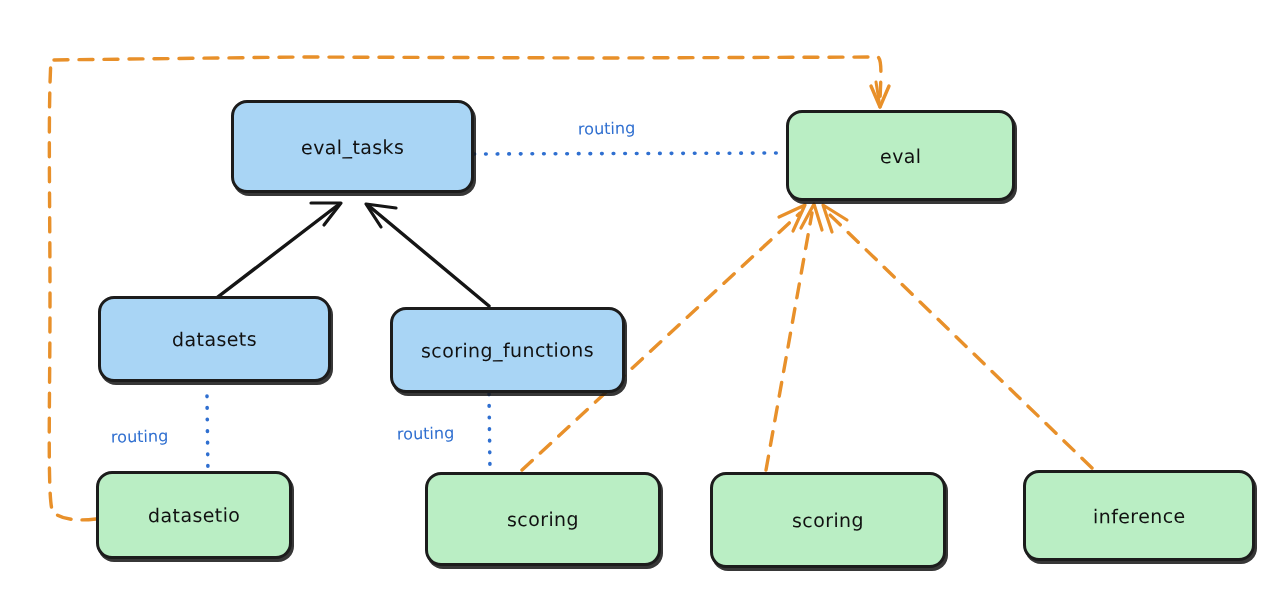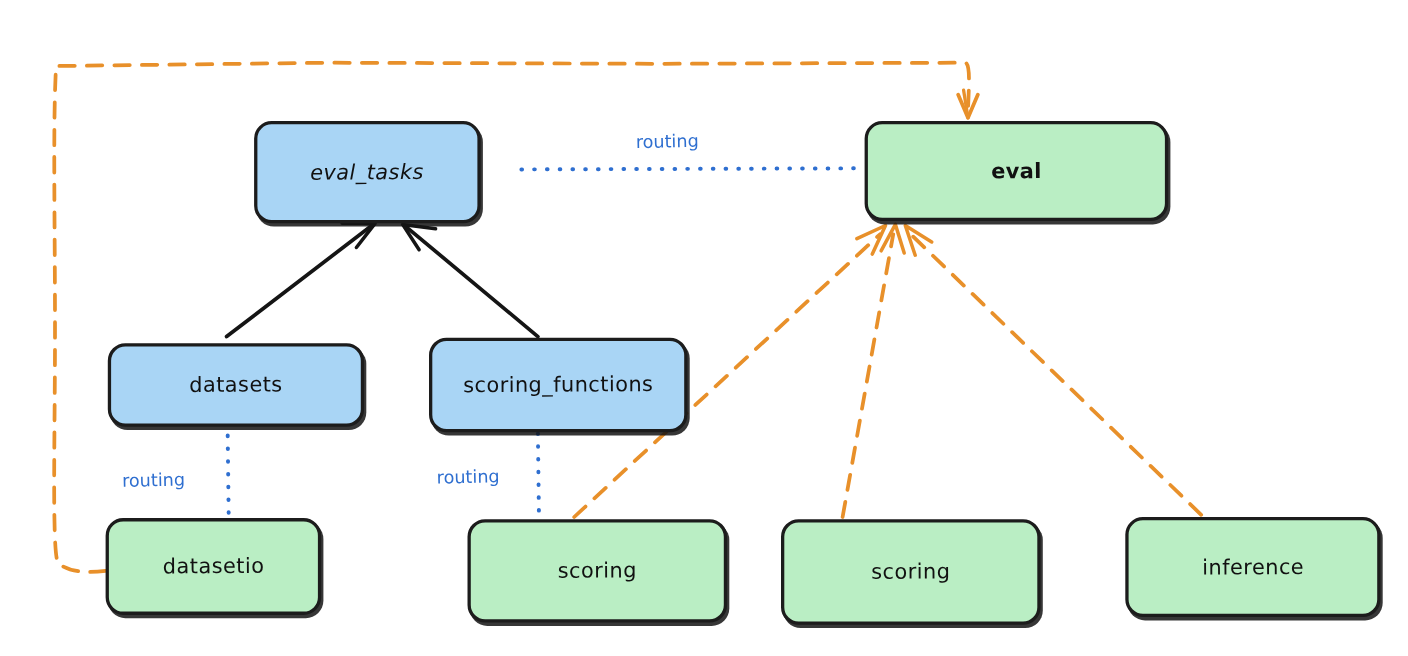--- a/index.html
+++ b/index.html
@@ -100,29 +100,29 @@
       <path d="M 766 470 L 812 213" fill="none" stroke="#e8902a" stroke-width="3.4" stroke-linecap="round" stroke-dasharray="14 11"></path>
       <path d="M 801 228 L 814 204 L 822 230" fill="none" stroke="#e8902a" stroke-width="3.2" stroke-linecap="round" stroke-linejoin="round"></path>
     </g>
 
     <g>
       <path d="M 1092 468 L 828 213" fill="none" stroke="#e8902a" stroke-width="3.4" stroke-linecap="round" stroke-dasharray="14 11"></path>
       <path d="M 847 220 L 823 205 L 832 232" fill="none" stroke="#e8902a" stroke-width="3.2" stroke-linecap="round" stroke-linejoin="round"></path>
     </g>
   </svg>
 
-  <div class="node blue" style="left:231px; top:110px; width:206px; height:93px;font-style:italic;">
+  <div class="node blue" style="left:231px; top:100px; width:243px; height:93px;">
     <span class="node-label">eval_tasks</span>
   </div>
 
-  <div class="node green" style="left:786px; top:110px; width:276px; height:91px;font-weight:bold;">
+  <div class="node green" style="left:786px; top:110px; width:229px; height:91px;">
     <span class="node-label">eval</span>
   </div>
 
-  <div class="node blue" style="left:98px; top:312px; width:233px; height:76px;">
+  <div class="node blue" style="left:98px; top:296px; width:233px; height:86px;">
     <span class="node-label">datasets</span>
   </div>
 
   <div class="node blue" style="left:390px; top:307px; width:235px; height:86px;">
     <span class="node-label">scoring_functions</span>
   </div>
 
   <div class="node green" style="left:96px; top:451px; width:196px; height:88px;margin-top:20px;">
     <span class="node-label">datasetio</span>
   </div>

